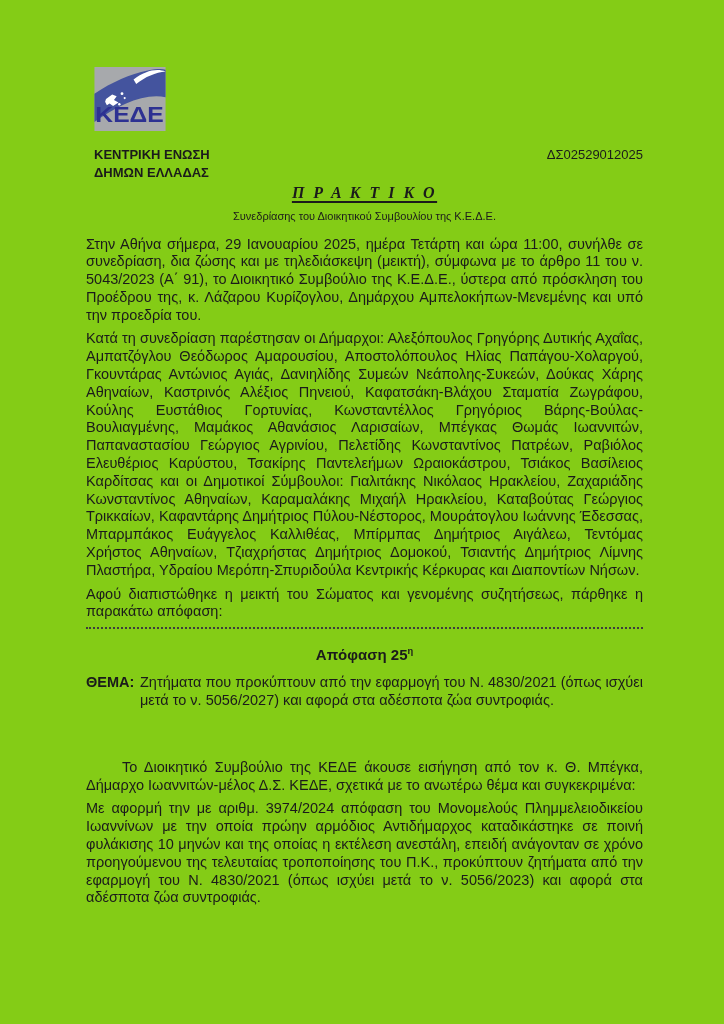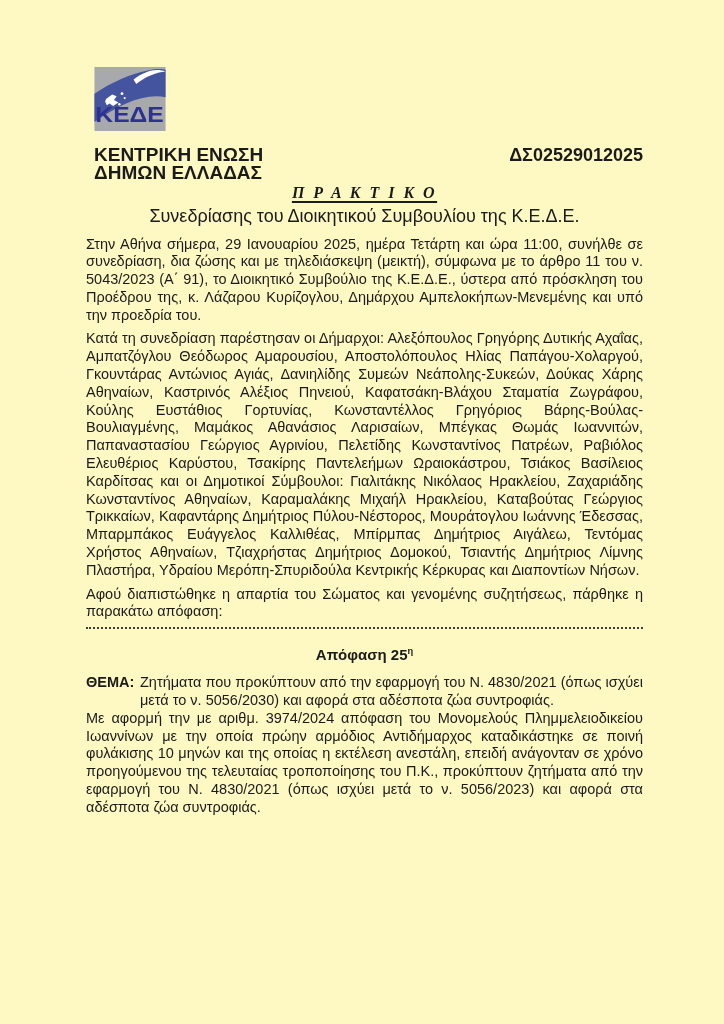--- a/index.html
+++ b/index.html
@@ -1,44 +1,44 @@
 <!DOCTYPE html>
 <html lang="el"><head>
 <meta charset="utf-8">
 <style>
   html,body { margin:0; padding:0; background:#ffffff; }
   .page {
     position:relative;
     width:724px; height:1024px;
     box-sizing:border-box;
-    background:#fef9c3;
+    background:#84cc16;
     color:#1b1b1b;
     font-family:"Liberation Sans", sans-serif;
     padding:67px 81px 0 86px;
     overflow:hidden;
   }
   .logo { display:block; margin-left:8px; width:72px; height:64px; }
   .header-row {
     display:flex; justify-content:space-between; align-items:flex-start;
     margin-top:15px;
   }
-  .org { font-weight:bold; font-size:19px; line-height:18px; margin-left:8px; white-space:pre-line; }
-  .doc-code { font-weight:bold; font-size:18px; line-height:18px; }
+  .org { font-weight:bold; font-size:13px; line-height:18px; margin-left:8px; white-space:pre-line; }
+  .doc-code { font-weight:normal; font-size:13px; line-height:18px; }
   .doc-title {
     margin-top:2px;
     text-align:center;
     font-size:16px; font-weight:bold; font-style:italic;
     letter-spacing:2.5px;
     text-decoration:underline;
     text-decoration-thickness:1.5px;
     text-underline-offset:3px;
     line-height:17px;
     font-family:Liberation Serif, serif;
   }
-  .subtitle { text-align:center; font-size:18px; line-height:17.5px; }
+  .subtitle { text-align:center; font-size:11px; line-height:17.5px; }
   .subtitle.first { margin-top:7px; }
   .sup { font-size:62%; vertical-align:super; line-height:0; }
   .body-text { font-size:14.5px; line-height:17.8px; }
   p.para { margin:0 0 6px 0; text-align:justify; }
   p.para.first { margin-top:10px; }
   .dotted-sep {
     height:0; border-top:2px dotted #3d3d3d;
     margin:4px 0 5px 0;
   }
   .decision { text-align:center; font-weight:bold; font-size:15px; line-height:19px; margin:16px 0 10px 0; }
@@ -69,27 +69,28 @@
 ΔΗΜΩΝ ΕΛΛΑΔΑΣ</div>
     <div class="doc-code">ΔΣ02529012025</div>
   </div>
 
   <div class="doc-title">Π Ρ Α Κ Τ Ι Κ Ο</div>
   <div class="subtitle first">Συνεδρίασης του Διοικητικού Συμβουλίου της Κ.Ε.Δ.Ε.</div>
 
   <div class="body-text">
     <p class="para first">Στην Αθήνα σήμερα, 29 Ιανουαρίου 2025, ημέρα Τετάρτη και ώρα 11:00, συνήλθε σε συνεδρίαση, δια ζώσης και με τηλεδιάσκεψη (μεικτή), σύμφωνα με το άρθρο 11 του ν. 5043/2023 (Α΄ 91), το Διοικητικό Συμβούλιο της Κ.Ε.Δ.Ε., ύστερα από πρόσκληση του Προέδρου της, κ. Λάζαρου Κυρίζογλου, Δημάρχου Αμπελοκήπων-Μενεμένης και υπό την προεδρία του.</p>
     <p class="para">Κατά τη συνεδρίαση παρέστησαν οι Δήμαρχοι: Αλεξόπουλος Γρηγόρης Δυτικής Αχαΐας, Αμπατζόγλου Θεόδωρος Αμαρουσίου, Αποστολόπουλος Ηλίας Παπάγου-Χολαργού, Γκουντάρας Αντώνιος Αγιάς, Δανιηλίδης Συμεών Νεάπολης-Συκεών, Δούκας Χάρης Αθηναίων, Καστρινός Αλέξιος Πηνειού, Καφατσάκη-Βλάχου Σταματία Ζωγράφου, Κούλης Ευστάθιος Γορτυνίας, Κωνσταντέλλος Γρηγόριος Βάρης-Βούλας-Βουλιαγμένης, Μαμάκος Αθανάσιος Λαρισαίων, Μπέγκας Θωμάς Ιωαννιτών, Παπαναστασίου Γεώργιος Αγρινίου, Πελετίδης Κωνσταντίνος Πατρέων, Ραβιόλος Ελευθέριος Καρύστου, Τσακίρης Παντελεήμων Ωραιοκάστρου, Τσιάκος Βασίλειος Καρδίτσας και οι Δημοτικοί Σύμβουλοι: Γιαλιτάκης Νικόλαος Ηρακλείου, Ζαχαριάδης Κωνσταντίνος Αθηναίων, Καραμαλάκης Μιχαήλ Ηρακλείου, Καταβούτας Γεώργιος Τρικκαίων, Καφαντάρης Δημήτριος Πύλου-Νέστορος, Μουράτογλου Ιωάννης Έδεσσας, Μπαρμπάκος Ευάγγελος Καλλιθέας, Μπίρμπας Δημήτριος Αιγάλεω, Τεντόμας Χρήστος Αθηναίων, Τζιαχρήστας Δημήτριος Δομοκού, Τσιαντής Δημήτριος Λίμνης Πλαστήρα, Υδραίου Μερόπη-Σπυριδούλα Κεντρικής Κέρκυρας και Διαποντίων Νήσων.</p>
-    <p class="para">Αφού διαπιστώθηκε η απαρτία του Σώματος και γενομένης συζητήσεως, πάρθηκε η παρακάτω απόφαση:</p>
+    <p class="para">Αφού διαπιστώθηκε η μεικτή του Σώματος και γενομένης συζητήσεως, πάρθηκε η παρακάτω απόφαση:</p>
 
     <div class="dotted-sep"></div>
 
     <div class="decision"><span>Απόφαση 25</span><span class="sup">η</span></div>
 
     <div class="thema">
       <div class="thema-label">ΘΕΜΑ:</div>
-      <div class="thema-text">Ζητήματα που προκύπτουν από την εφαρμογή του Ν. 4830/2021 (όπως ισχύει μετά το ν. 5056/2030) και αφορά στα αδέσποτα ζώα συντροφιάς.</div>
+      <div class="thema-text">Ζητήματα που προκύπτουν από την εφαρμογή του Ν. 4830/2021 (όπως ισχύει μετά το ν. 5056/2027) και αφορά στα αδέσποτα ζώα συντροφιάς.</div>
     </div>
 
+    <p class="para p-speaker">Το Διοικητικό Συμβούλιο της ΚΕΔΕ άκουσε εισήγηση από τον κ. Θ. Μπέγκα, Δήμαρχο Ιωαννιτών-μέλος Δ.Σ. ΚΕΔΕ, σχετικά με το ανωτέρω θέμα και συγκεκριμένα:</p>
     <p class="para p-case">Με αφορμή την με αριθμ. 3974/2024 απόφαση του Μονομελούς Πλημμελειοδικείου Ιωαννίνων με την οποία πρώην αρμόδιος Αντιδήμαρχος καταδικάστηκε σε ποινή φυλάκισης 10 μηνών και της οποίας η εκτέλεση ανεστάλη, επειδή ανάγονταν σε χρόνο προηγούμενου της τελευταίας τροποποίησης του Π.Κ., προκύπτουν ζητήματα από την εφαρμογή του Ν. 4830/2021 (όπως ισχύει μετά το ν. 5056/2023) και αφορά στα αδέσποτα ζώα συντροφιάς.</p>
   </div>
 
 </div>
 
 </body></html>

